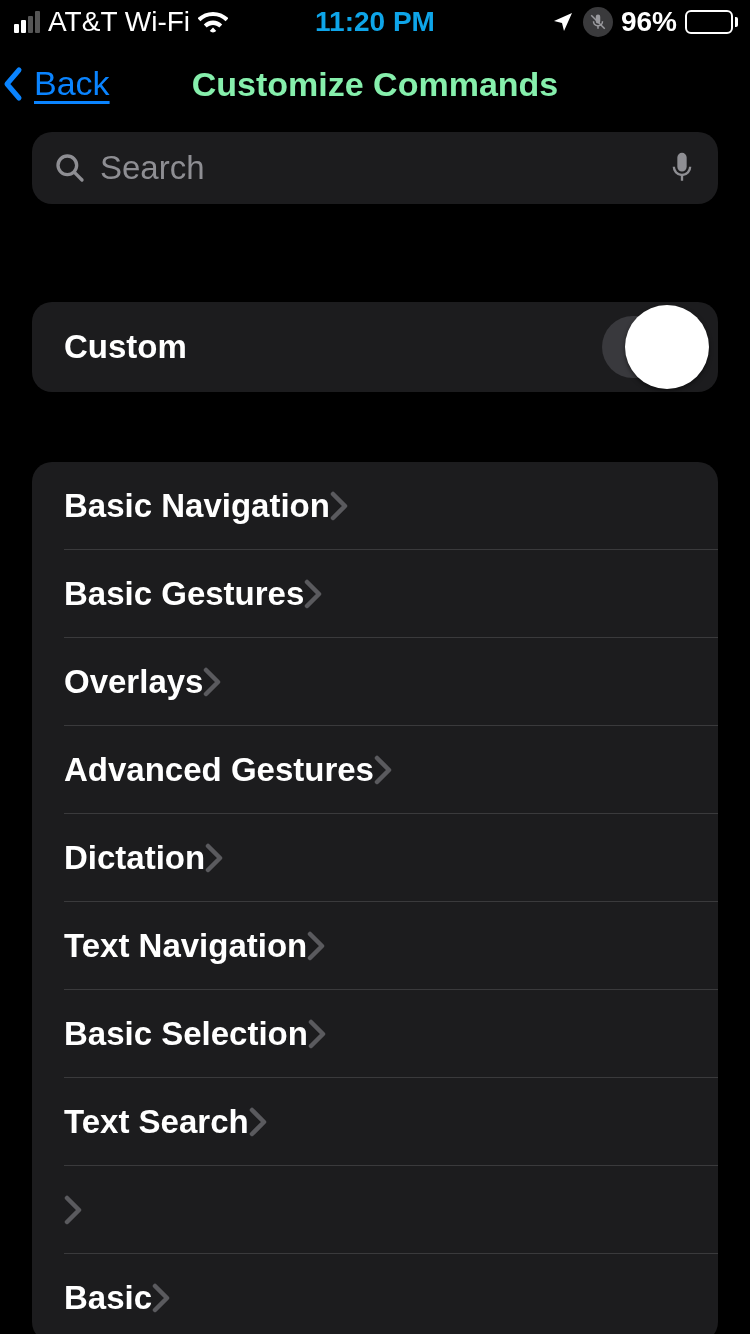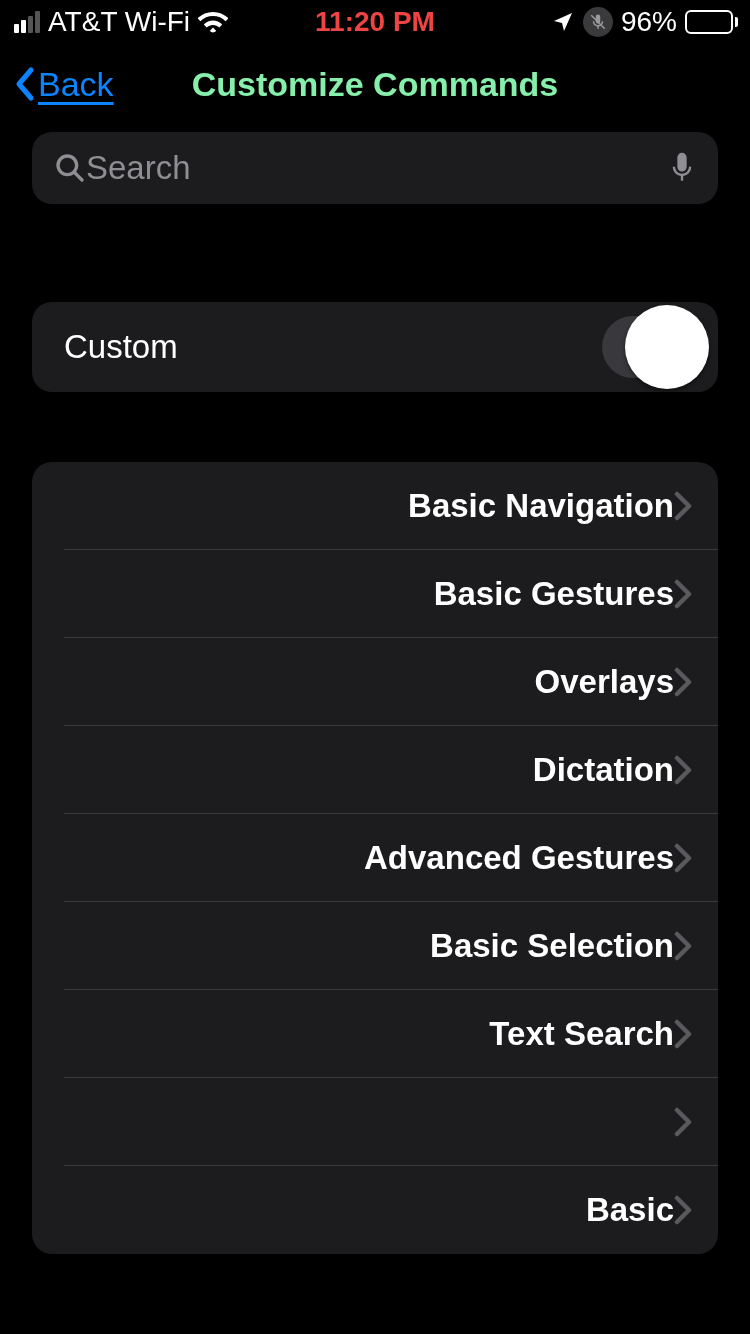--- a/index.html
+++ b/index.html
@@ -50,35 +50,35 @@
       font-weight: 500;
       color: #fff;
     }
     .wifi-icon svg { display:block; }
     .status-time {
       position: absolute;
       left: 50%;
       transform: translateX(-50%);
       font-size: 28px;
       font-weight: 600;
-      color: #ef4444;
+      color: #0ea5e9;
     }
     .location-icon svg { display: block; }
     .mic-muted {
       width: 30px;
       height: 30px;
       border-radius: 50%;
       background: #3a3a3c;
       display: flex;
       align-items: center;
       justify-content: center;
     }
     .battery-pct {
       font-size: 28px;
-      font-weight: 400;
+      font-weight: 700;
       color: #fff;
     }
     .battery-body {
       display: flex;
       align-items: center;
     }
     .battery-shell {
       width: 48px;
       height: 24px;
       border: 2px solid #fff;
@@ -104,24 +104,23 @@
     
     .nav-header {
       position: relative;
       height: 80px;
       display: flex;
       align-items: center;
       justify-content: center;
     }
     .back-button {
       position: absolute;
-      left: 12px;
-      display: flex;
-      align-items: center;
-      gap: 0;
+      left: 0;
+      display: flex;
+      gap: 8px;
       cursor: pointer;
     }
     .chevron-left svg { display: block; }
     .back-label {
       color: #0a84ff;
       font-size: 34px;
       text-decoration: underline;
       text-underline-offset: 6px;
     }
     .page-title {
@@ -132,20 +131,21 @@
 
     
     .search-bar {
       margin: 8px 32px 0 32px;
       height: 72px;
       background: #1c1c1e;
       border-radius: 20px;
       display: flex;
       align-items: center;
       padding: 0 22px;
+      gap: 14px;
     }
     .search-icon svg { display: block; }
     .search-input {
       flex: 1;
       background: transparent;
       border: none;
       outline: none;
       color: #fff;
       font-size: 33px;
     }
@@ -170,21 +170,21 @@
     }
     .custom-row {
       display: flex;
       align-items: center;
       justify-content: space-between;
       height: 90px;
       padding: 0 16px 0 32px;
     }
     .custom-label {
       font-size: 33px;
-      font-weight: 400;
+      font-weight: 700;
       color: #fff;
     }
     .toggle {
       position: relative;
       width: 100px;
       height: 62px;
       background: #39393d;
       border-radius: 40px;
       cursor: pointer;
     }
@@ -195,21 +195,21 @@
       width: 84px;
       height: 84px;
       background: #fff;
       border-radius: 50%;
       box-shadow: 0 2px 4px rgba(0,0,0,0.5);
     }
 
     .list-row {
       display: flex;
       align-items: center;
-      justify-content: flex-end;
+      justify-content: flex-start;
       height: 88px;
       padding: 0 26px 0 32px;
       cursor: pointer;
       position: relative;
     }
     .list-row::after {
       content: "";
       position: absolute;
       left: 32px;
       right: 0;
@@ -321,29 +321,37 @@
   </div>
   <div class="list-row">
     <span class="row-label">Overlays</span>
     <span class="chevron-right">
         <svg width="18" height="30" viewBox="0 0 12 20">
           <path fill="none" stroke="#5a5a5e" stroke-width="3" stroke-linecap="round" stroke-linejoin="round" d="M2 2 L10 10 L2 18"></path>
         </svg>
       </span>
   </div>
   <div class="list-row">
+    <span class="row-label">Advanced Gestures</span>
+    <span class="chevron-right">
+        <svg width="18" height="30" viewBox="0 0 12 20">
+          <path fill="none" stroke="#5a5a5e" stroke-width="3" stroke-linecap="round" stroke-linejoin="round" d="M2 2 L10 10 L2 18"></path>
+        </svg>
+      </span>
+  </div>
+  <div class="list-row">
     <span class="row-label">Dictation</span>
     <span class="chevron-right">
         <svg width="18" height="30" viewBox="0 0 12 20">
           <path fill="none" stroke="#5a5a5e" stroke-width="3" stroke-linecap="round" stroke-linejoin="round" d="M2 2 L10 10 L2 18"></path>
         </svg>
       </span>
   </div>
   <div class="list-row">
-    <span class="row-label">Advanced Gestures</span>
+    <span class="row-label">Text Navigation</span>
     <span class="chevron-right">
         <svg width="18" height="30" viewBox="0 0 12 20">
           <path fill="none" stroke="#5a5a5e" stroke-width="3" stroke-linecap="round" stroke-linejoin="round" d="M2 2 L10 10 L2 18"></path>
         </svg>
       </span>
   </div>
   <div class="list-row">
     <span class="row-label">Basic Selection</span>
     <span class="chevron-right">
         <svg width="18" height="30" viewBox="0 0 12 20">

